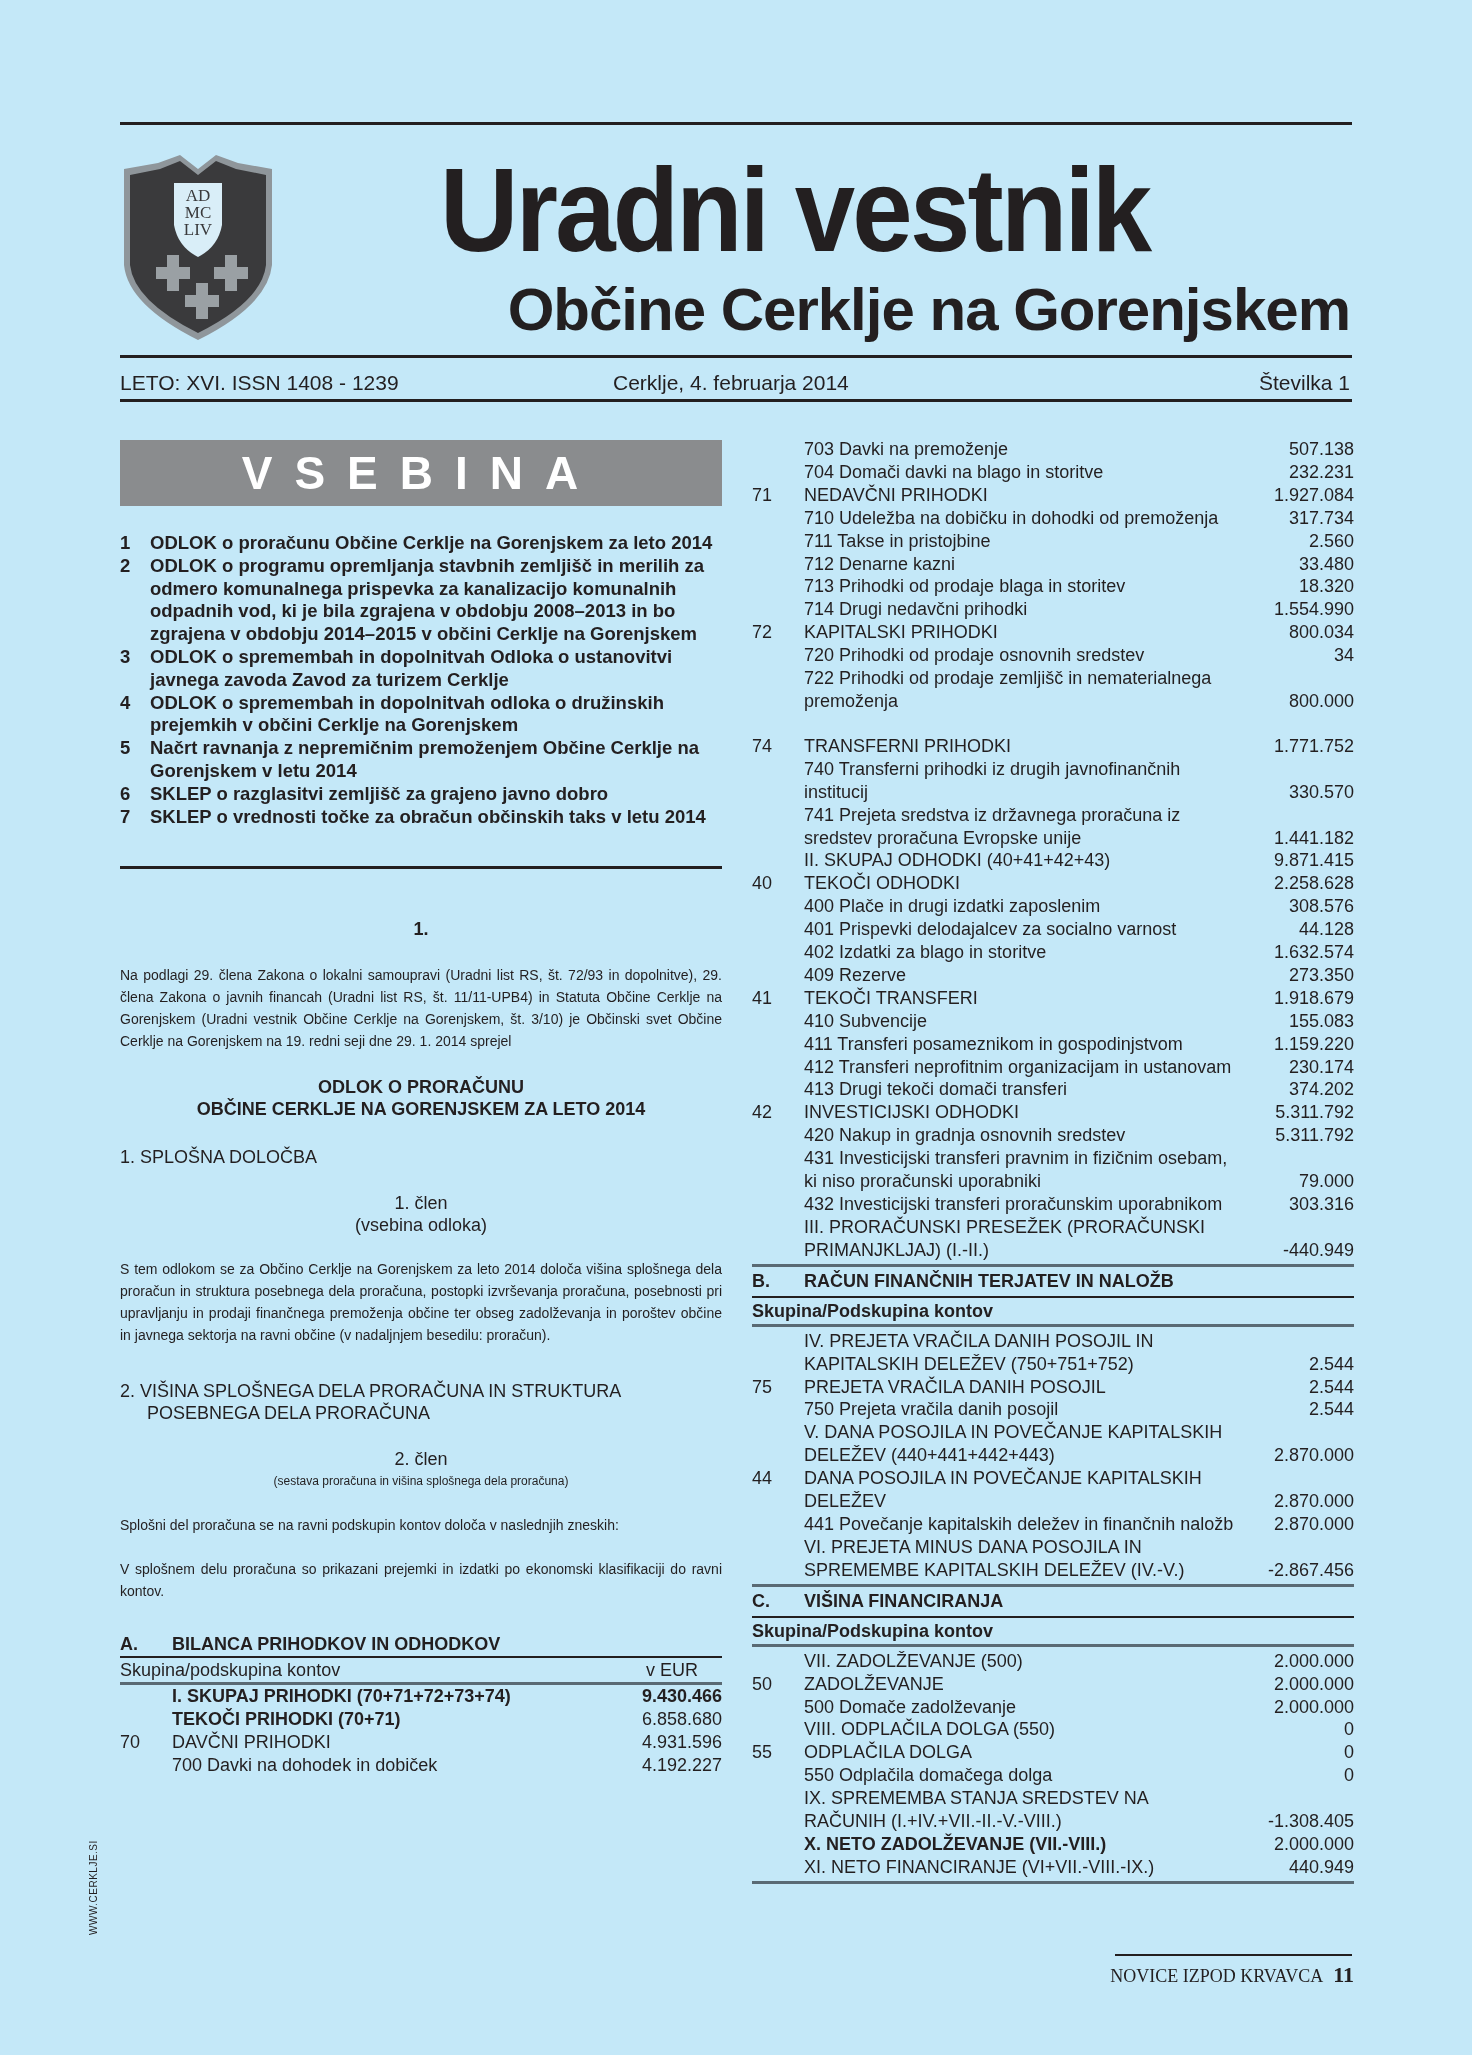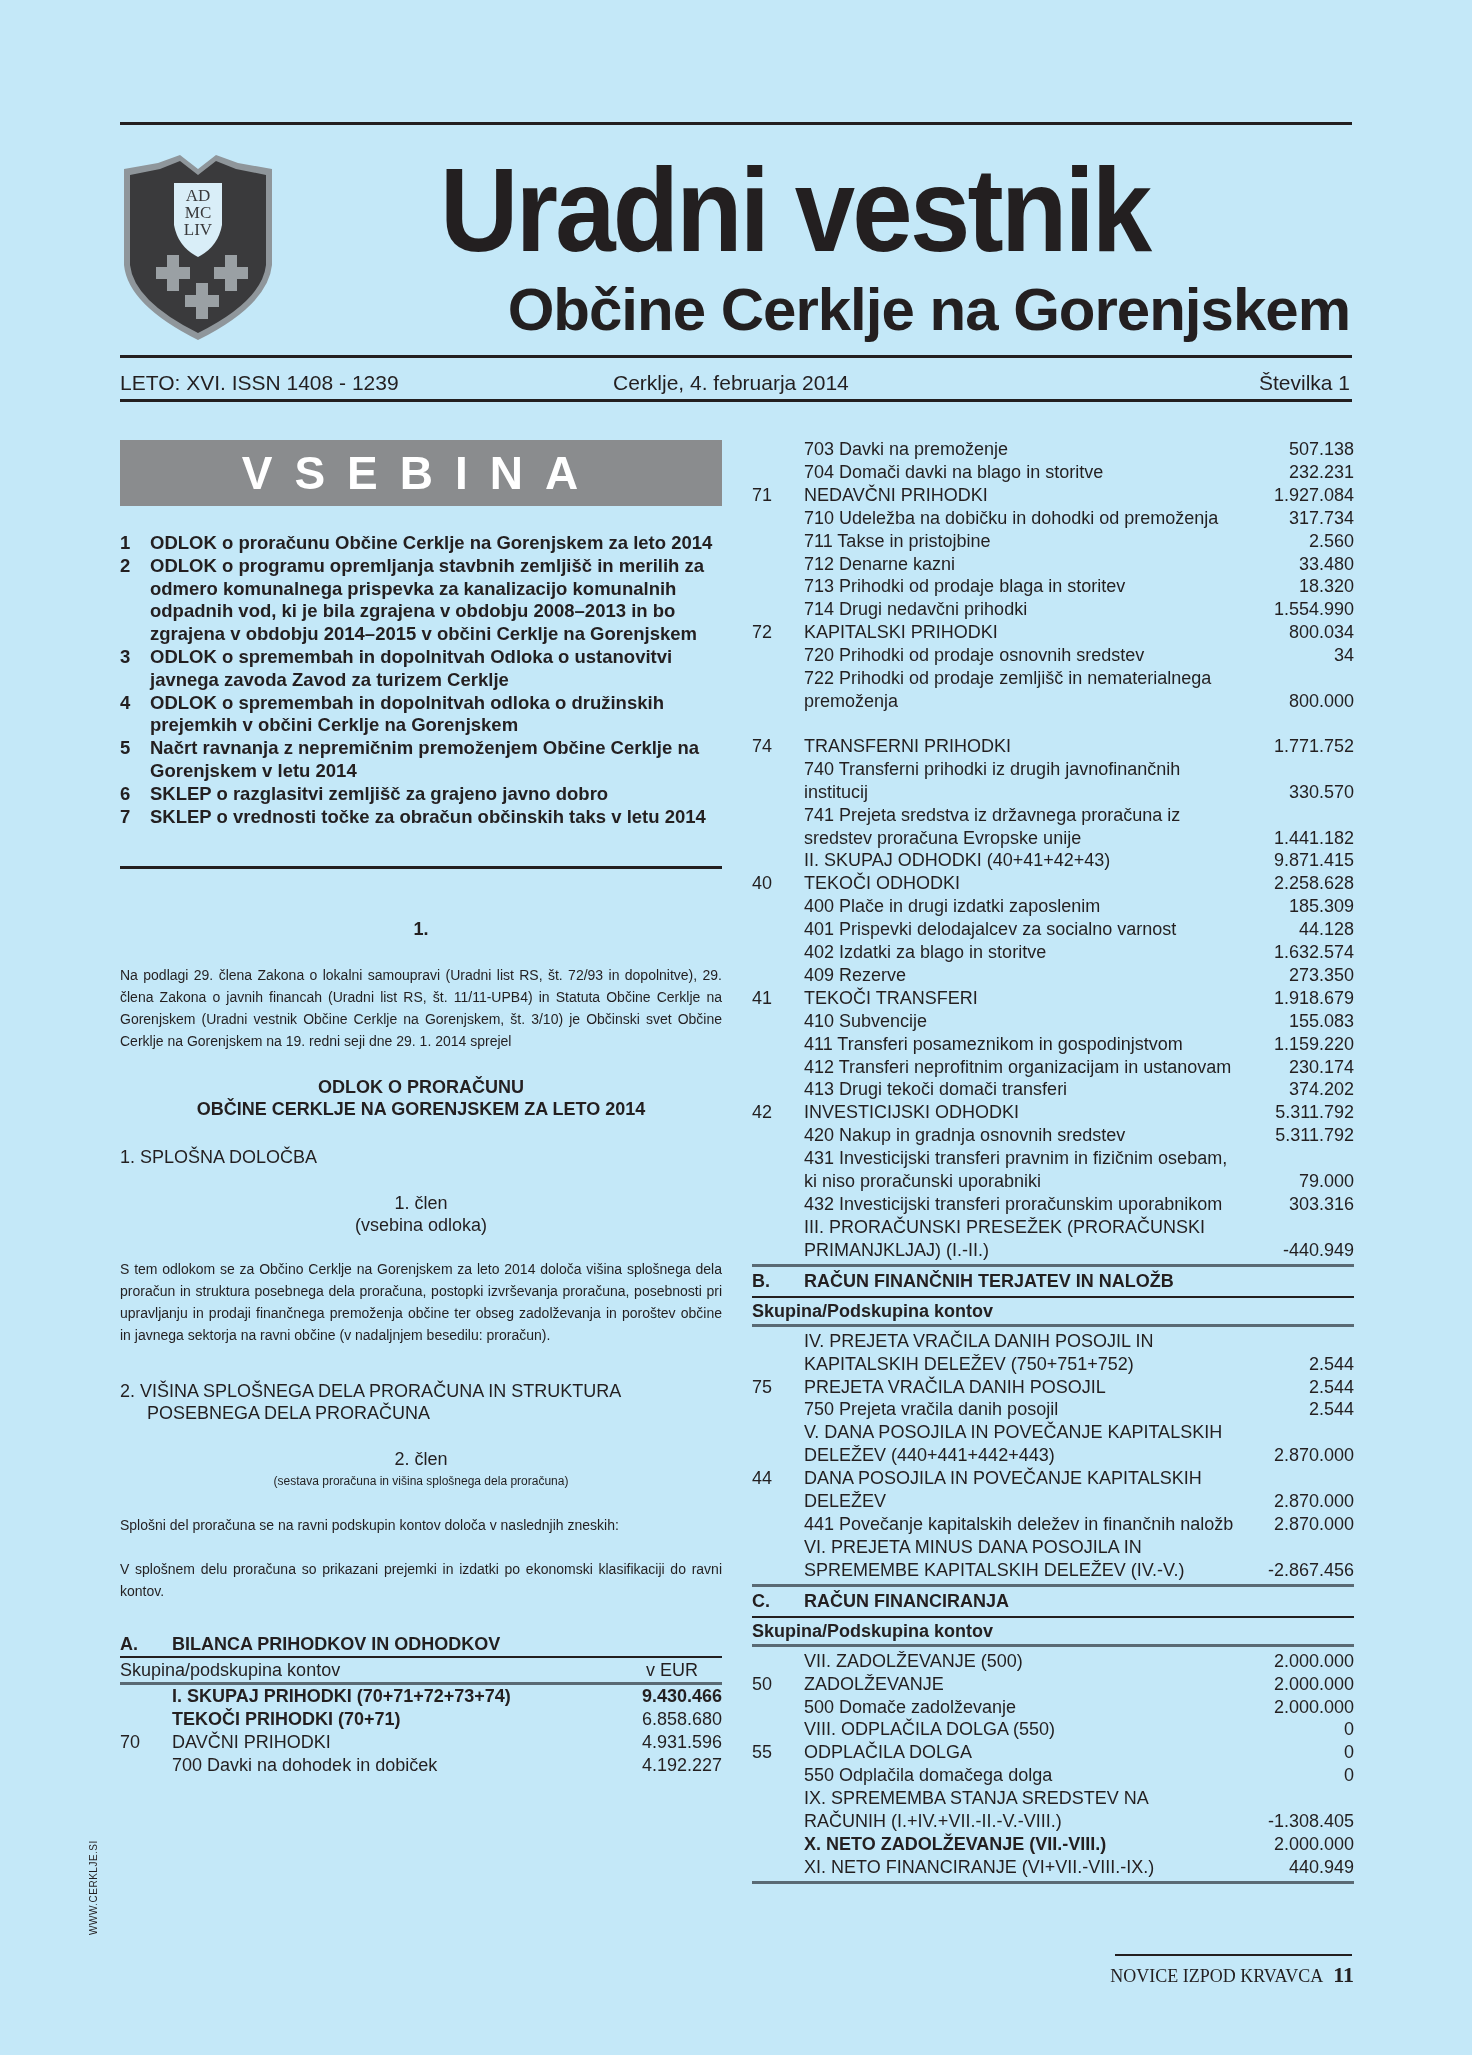--- a/index.html
+++ b/index.html
@@ -242,21 +242,21 @@
         <span class="val" style="align-self: flex-end;">9.871.415</span>
       </div>
       <div class="row">
         <span class="code">40</span>
         <span class="lbl">TEKOČI ODHODKI</span>
         <span class="val" style="align-self: flex-end;">2.258.628</span>
       </div>
       <div class="row">
         <span class="code"></span>
         <span class="lbl">400 Plače in drugi izdatki zaposlenim</span>
-        <span class="val" style="align-self: flex-end;">185.309</span>
+        <span class="val" style="align-self: flex-end;">308.576</span>
       </div>
       <div class="row">
         <span class="code"></span>
         <span class="lbl">401 Prispevki delodajalcev za socialno varnost</span>
         <span class="val" style="align-self: flex-end;">44.128</span>
       </div>
       <div class="row">
         <span class="code"></span>
         <span class="lbl">402 Izdatki za blago in storitve</span>
         <span class="val" style="align-self: flex-end;">1.632.574</span>
@@ -360,21 +360,21 @@
       <div class="row">
         <span class="code"></span>
         <span class="lbl">VI. PREJETA MINUS DANA POSOJILA IN SPREMEMBE KAPITALSKIH DELEŽEV (IV.-V.)</span>
         <span class="val" style="align-self: flex-end;">-2.867.456</span>
       </div>
     </div>
   <div class="rule-mid" style="margin-top:2px;"></div>
 
   <div class="tbl-title" style="margin-top:2px;">
     <span class="code">C.</span>
-    <span>RAČUN FINANCIRANJA</span>
+    <span>VIŠINA FINANCIRANJA</span>
   </div>
   <div class="rule-dark" style="margin-top:3px;"></div>
   <div class="bold" style="font-size:18px; line-height:26px;">Skupina/Podskupina kontov</div>
   <div class="rule-mid"></div>
   <div id="rows-c" style="margin-top:3px;">
       <div class="row">
         <span class="code"></span>
         <span class="lbl">VII. ZADOLŽEVANJE (500)</span>
         <span class="val" style="align-self: flex-end;">2.000.000</span>
       </div>

